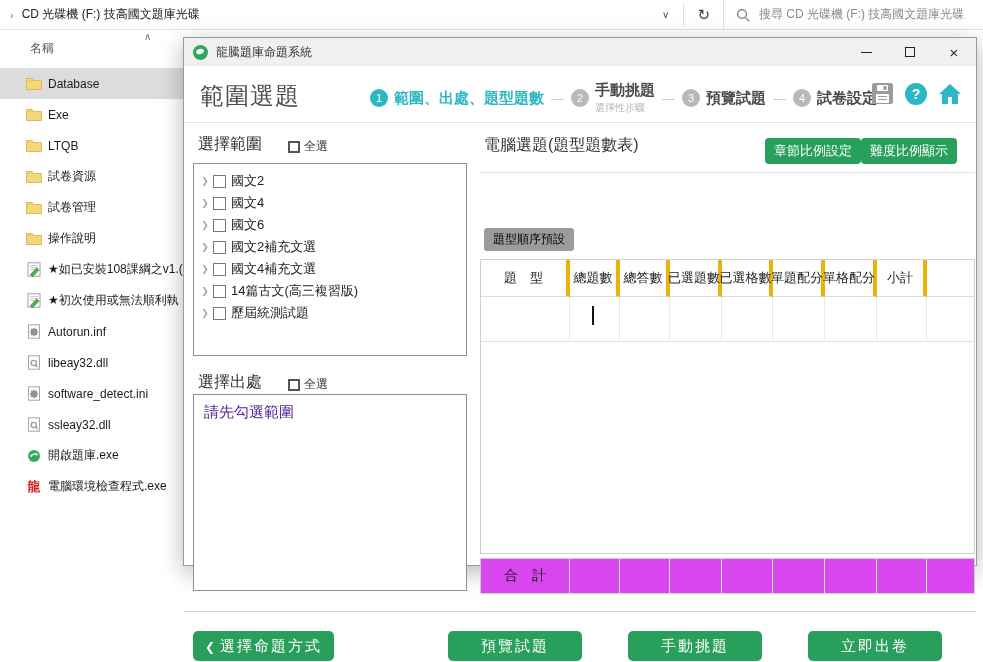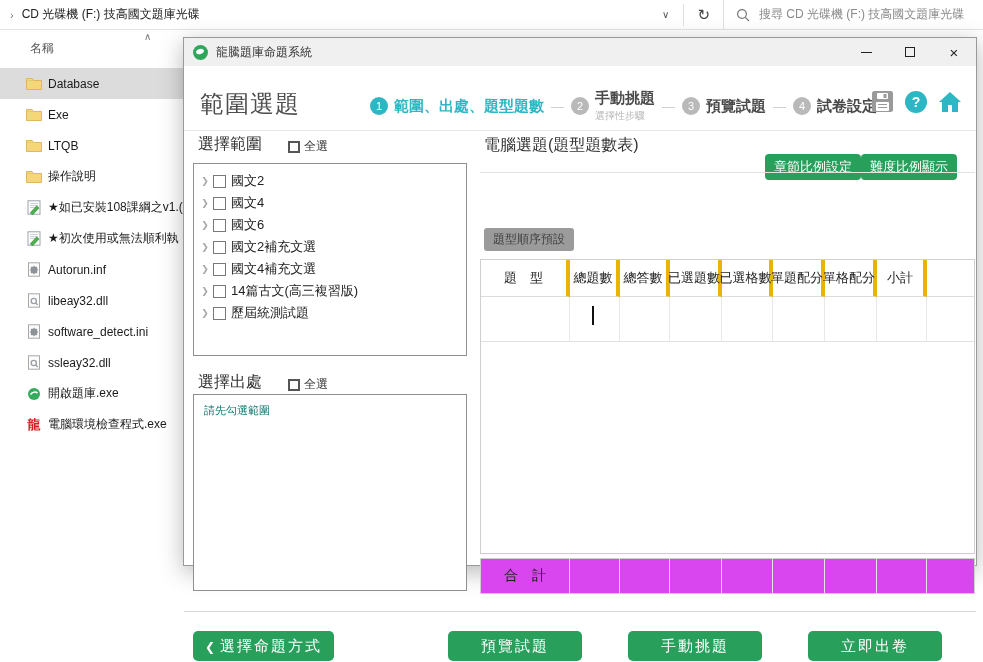--- a/index.html
+++ b/index.html
@@ -32,21 +32,21 @@
   .titlebar { position:absolute; left:0; top:0; right:0; height:28px; background:#f0f0f0; display:flex; align-items:center; }
   .appico { width:15px; height:15px; border-radius:50%; background:#2fa75a; margin:0 8px 0 9px; position:relative; }
   .appico::after { content:""; position:absolute; left:3px; top:4px; width:8px; height:5px; border-radius:50%; background:#fff; transform:rotate(-18deg); }
   .wtitle { font-size:12px; color:#333; }
   .wbtns { margin-left:auto; display:flex; align-items:center; height:28px; }
   .wbtn { width:44px; height:28px; display:flex; align-items:center; justify-content:center; color:#222; }
   .ico-min { width:11px; height:1px; background:#222; display:block; }
   .ico-max { width:10px; height:10px; border:1px solid #222; display:block; }
   .ico-close { font-size:15px; line-height:1; }
 
-  .dhead { position:absolute; left:0; top:28px; right:0; height:57px; border-bottom:1px solid #e6e6e6;margin-top:8px; }
+  .dhead { position:absolute; left:0; top:28px; right:0; height:57px; border-bottom:1px solid #e6e6e6; }
   .ptitle { position:absolute; left:16px; top:14px; font-size:24px; color:#4d4d4d; letter-spacing:1px; }
   .steps { position:absolute; left:186px; top:12px; display:flex; align-items:center; height:40px; }
   .stepnum { width:18px; height:18px; border-radius:50%; color:#fff; font-size:11px; display:flex; align-items:center; justify-content:center; flex:0 0 18px; }
   .stepnum.on { background:#2db7c4; } .stepnum.off { background:#b9b9b9; }
   .steplbl { font-size:15px; font-weight:bold; margin-left:6px; white-space:nowrap; }
   .steplbl.on { color:#2db7c4; } .steplbl.off { color:#4a4a4a; }
   .step2 { display:flex; flex-direction:column; margin-left:6px; }
   .step2 .steplbl { margin-left:0; }
   .sublbl { font-size:10px; color:#b5b5b5; margin-top:1px; }
   .dash { color:#c9c9c9; font-size:13px; margin:0 7px; }
@@ -55,28 +55,28 @@
 
   
   .seclabel { position:absolute; font-size:16px; color:#333; }
   .allsel { position:absolute; display:flex; align-items:center; font-size:12px; color:#333; }
   .cbx { width:12px; height:12px; border:2px solid #555; margin-right:4px; background:#fff; display:inline-block; }
   .listbox { position:absolute; border:1px solid #8f8f8f; background:#fff; overflow:hidden; }
   .tree { padding:6px 0 0 5px; }
   .trow { display:flex; align-items:center; height:22px; font-size:13px; color:#222; }
   .chev { color:#a8a8a8; font-size:9px; width:12px; text-align:center; }
   .tcb { width:13px; height:13px; border:1px solid #787878; background:#fff; margin:0 5px 0 2px; flex:0 0 13px; }
-  .placeholder { color:#0f766e; font-size:11px; padding:8px 0 0 10px; }
+  .placeholder { color:#4c1d95; font-size:15px; padding:8px 0 0 10px; }
 
   
   .mtitle { position:absolute; left:300px; top:97px; font-size:16px; color:#333; }
   .gbtn { background:#28a05c; color:#fff; border:none; border-radius:4px; font-size:13px; font-family:inherit; display:flex; align-items:center; justify-content:center; }
-  .gbtn.small { position:absolute; top:116px; height:26px; padding:7px 9px; }
+  .gbtn.small { position:absolute; top:100px; height:26px; padding:7px 9px; }
   .hr2 { position:absolute; left:296px; top:134px; width:495px; height:1px; background:#e2e2e2; }
-  .graybtn { position:absolute; left:300px; top:190px; height:23px; padding:0 9px; background:#9b9b9b; color:#404040; font-size:12px; border:none; border-radius:3px; font-family:inherit; }
+  .graybtn { position:absolute; left:300px; top:190px; height:23px; padding:0 9px; background:#9b9b9b; color:#000000; font-size:12px; border:none; border-radius:3px; font-family:inherit; }
 
   .qtable { position:absolute; left:296px; top:221px; width:495px; height:295px; border:1px solid #cfcfcf; background:#fff; }
   .grow { display:grid; grid-template-columns:89px 50px 50px 52px 51px 52px 52px 50px 1fr; }
   .hcell { height:37px; display:flex; align-items:center; justify-content:center; font-size:13px; color:#222; border-right:4px solid #eab308; border-bottom:1px solid #dcdcdc; white-space:nowrap; }
   .hcell:last-child { border-right:none; }
   .dcell { height:45px; border-right:1px solid #e8e8e8; border-bottom:1px solid #e0e0e0; position:relative; }
   .dcell:last-child { border-right:none; }
   .caret { position:absolute; left:22px; top:9px; width:2px; height:19px; background:#111; }
 
   .totrow { position:absolute; left:296px; top:520px; width:495px; height:36px; border:1px solid #cfcfcf; background:#d946ef; }
@@ -130,20 +130,38 @@
       <span>Exe</span>
     </div>
     <div class="frow">
       <span class="fic">
           <svg width="16" height="13" viewBox="0 0 16 13">
             <path d="M.5 1.5h5.6l1.5 2h8v9H.5z" fill="#F5D777" stroke="#D9A94C" stroke-width=".8"></path>
             <path d="M.5 3.6h7.1" stroke="#E7C464" stroke-width=".8"></path>
           </svg>
         </span>
       <span>LTQB</span>
+    </div>
+    <div class="frow">
+      <span class="fic">
+          <svg width="16" height="13" viewBox="0 0 16 13">
+            <path d="M.5 1.5h5.6l1.5 2h8v9H.5z" fill="#F5D777" stroke="#D9A94C" stroke-width=".8"></path>
+            <path d="M.5 3.6h7.1" stroke="#E7C464" stroke-width=".8"></path>
+          </svg>
+        </span>
+      <span>試卷資源</span>
+    </div>
+    <div class="frow">
+      <span class="fic">
+          <svg width="16" height="13" viewBox="0 0 16 13">
+            <path d="M.5 1.5h5.6l1.5 2h8v9H.5z" fill="#F5D777" stroke="#D9A94C" stroke-width=".8"></path>
+            <path d="M.5 3.6h7.1" stroke="#E7C464" stroke-width=".8"></path>
+          </svg>
+        </span>
+      <span>試卷管理</span>
     </div>
     <div class="frow">
       <span class="fic">
           <svg width="16" height="13" viewBox="0 0 16 13">
             <path d="M.5 1.5h5.6l1.5 2h8v9H.5z" fill="#F5D777" stroke="#D9A94C" stroke-width=".8"></path>
             <path d="M.5 3.6h7.1" stroke="#E7C464" stroke-width=".8"></path>
           </svg>
         </span>
       <span>操作說明</span>
     </div>

